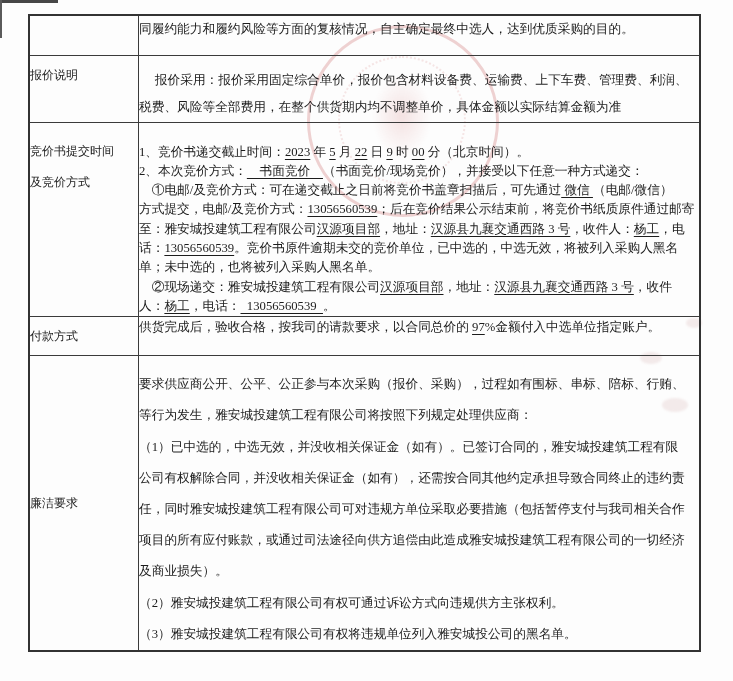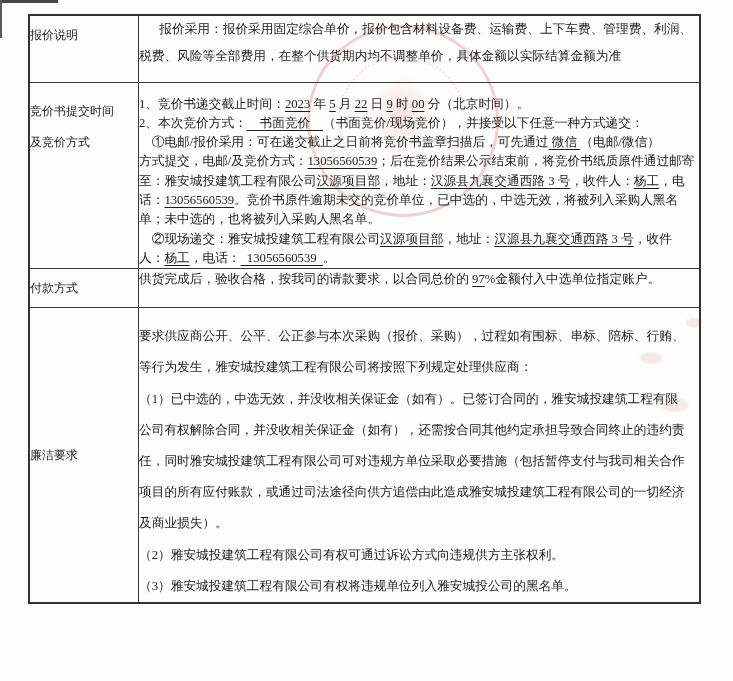--- a/index.html
+++ b/index.html
@@ -45,27 +45,27 @@
   .content-cell{padding-left:8px;padding-right:5px;overflow:hidden;font-size:12.7px;}
   .content-line{white-space:nowrap;}
   .u{text-decoration:underline;text-underline-offset:3px;}
 
   tr.r0{height:40px;}
   tr.r0 .content-cell{padding-top:3px;}
   tr.r0 .content-line{line-height:20px;}
 
   tr.r1{height:67px;}
   tr.r1 .label-cell{padding-top:9px;}
-  tr.r1 .content-cell{font-family:Liberation Mono, monospace;}
+  tr.r1 .content-cell{padding-top:11px;}
   tr.r1 .content-line{line-height:27px;}
 
   tr.r2{height:182px;}
   tr.r2 .label-cell{padding-top:13px;}
   tr.r2 .label-line{line-height:31px;}
-  tr.r2 .content-cell{padding-top:12px;}
+  tr.r2 .content-cell{padding-top:20px;}
   tr.r2 .content-line{line-height:19.3px;}
 
   tr.r3{height:39px;}
   tr.r3 .label-cell{vertical-align:middle;margin-top:40px;}
   tr.r3 .content-cell{}
   tr.r3 .content-line{line-height:20px;}
 
   tr.r4{height:284px;}
   tr.r4 .label-cell{vertical-align:middle;}
   tr.r4 .content-cell{padding-top:13px;}
@@ -77,38 +77,44 @@
 <div class="page">
   <div class="edge-top"></div>
   <div class="edge-left"></div>
   <div class="stamp"></div>
   <div class="speck s1"></div>
   <div class="speck s2"></div>
   <div class="speck s3"></div>
 
   <table class="doc-table">
     <tbody id="table-body">
+        <tr class="r0">
+          <td class="label-cell"></td>
+          <td class="content-cell">
+            <div class="content-line"><span>同履约能力和履约风险等方面的复核情况，自主确定最终中选人，达到优质采购的目的。</span></div>
+          </td>
+        </tr>
         <tr class="r1">
           <td class="label-cell">
             <div class="label-line">报价说明</div>
           </td>
           <td class="content-cell">
             <div class="content-line"><span>　 报价采用：报价采用固定综合单价，报价包含材料设备费、运输费、上下车费、管理费、利润、</span></div>
             <div class="content-line"><span>税费、风险等全部费用，在整个供货期内均不调整单价，具体金额以实际结算金额为准</span></div>
           </td>
         </tr>
         <tr class="r2">
           <td class="label-cell">
             <div class="label-line">竞价书提交时间</div>
             <div class="label-line">及竞价方式</div>
           </td>
           <td class="content-cell">
             <div class="content-line"><span>1、竞价书递交截止时间：</span><span class="u">2023</span><span> 年 </span><span class="u">5</span><span> 月 </span><span class="u">22</span><span> 日 </span><span class="u">9</span><span> 时 </span><span class="u">00</span><span> 分（北京时间）。</span></div>
             <div class="content-line"><span>2、本次竞价方式：</span><span class="u">　书面竞价　</span><span>（书面竞价/现场竞价），并接受以下任意一种方式递交：</span></div>
-            <div class="content-line"><span>　①电邮/报价采用：可在递交截止之日前将竞价书盖章扫描后，可先通过</span><span class="u"> 微信 </span><span>（电邮/微信）</span></div>
+            <div class="content-line"><span>　①电邮/及竞价方式：可在递交截止之日前将竞价书盖章扫描后，可先通过</span><span class="u"> 微信 </span><span>（电邮/微信）</span></div>
             <div class="content-line"><span>方式提交，电邮/及竞价方式：</span><span class="u">13056560539</span><span>；后在竞价结果公示结束前，将竞价书纸质原件通过邮寄</span></div>
             <div class="content-line"><span>至：雅安城投建筑工程有限公司</span><span class="u">汉源项目部</span><span>，地址：</span><span class="u">汉源县九襄交通西路 3 号</span><span>，收件人：</span><span class="u">杨工</span><span>，电</span></div>
             <div class="content-line"><span>话：</span><span class="u">13056560539</span><span>。竞价书原件逾期未交的竞价单位，已中选的，中选无效，将被列入采购人黑名</span></div>
             <div class="content-line"><span>单；未中选的，也将被列入采购人黑名单。</span></div>
             <div class="content-line"><span>　②现场递交：雅安城投建筑工程有限公司</span><span class="u">汉源项目部</span><span>，地址：</span><span class="u">汉源县九襄交通西路 3 号</span><span>，收件</span></div>
             <div class="content-line"><span>人：</span><span class="u">杨工</span><span>，电话：</span><span class="u">&nbsp;&nbsp;13056560539&nbsp;&nbsp;</span><span>。</span></div>
           </td>
         </tr>
         <tr class="r3">
           <td class="label-cell">

